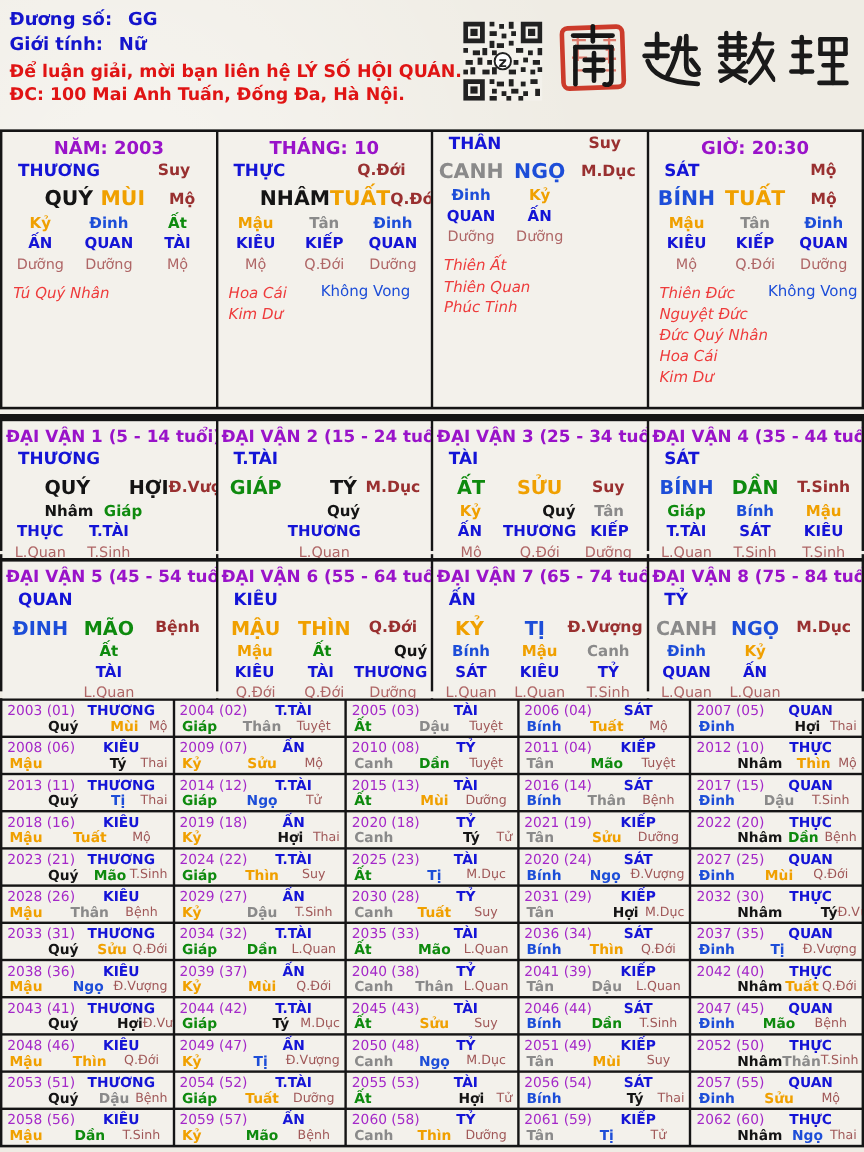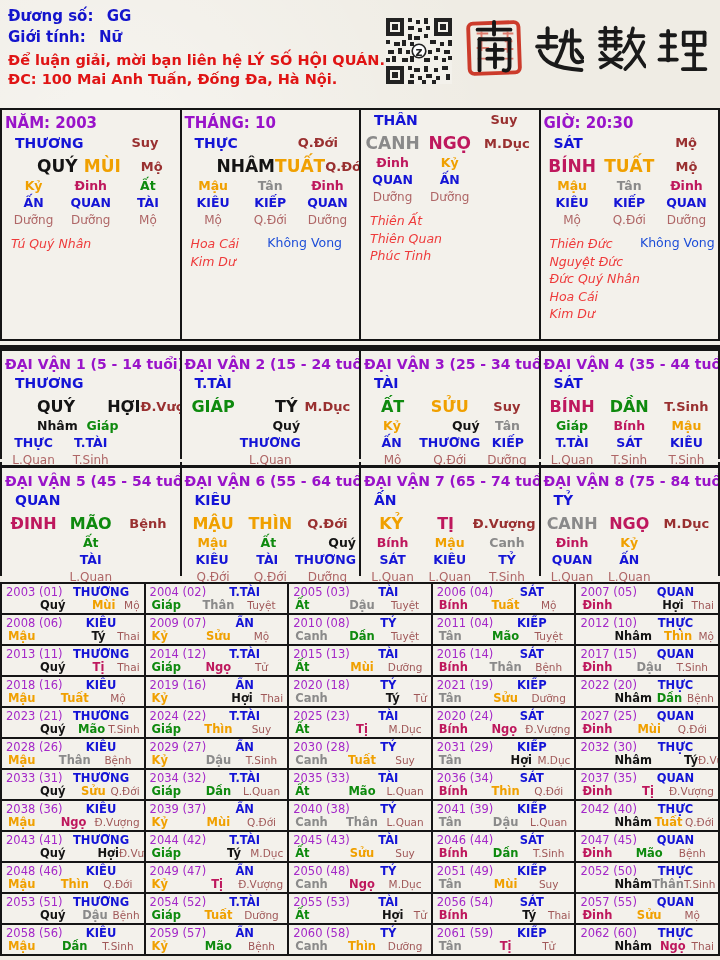--- a/index.html
+++ b/index.html
@@ -26,41 +26,41 @@
   .qr{width:66px;height:66px;position:relative;}
   .seal{position:relative;width:58px;height:60px;margin-left:6px;}
   .callig{display:flex;gap:10px;align-items:center;padding-top:4px;}
   
   .grid-wrap{background:#151515;border:2px solid #151515;display:grid;gap:2px;box-sizing:border-box;}
   .pillars{grid-template-columns:repeat(4,1fr);height:233px;}
   .davan{grid-template-columns:repeat(4,1fr);height:114px;margin-top:4px;}
   .davan.second{margin-top:3px;}
   .years{grid-template-columns:repeat(5,1fr);grid-auto-rows:29px;margin-top:6px;}
   .box{background:#F3F1EB;overflow:hidden;padding:1px 3px;box-sizing:border-box;}
-  .btitle{color:#9913C9;font-weight:bold;font-size:15px;padding:3px 0 2px 0;white-space:nowrap;}
+  .btitle{text-align:center;color:#9913C9;font-weight:bold;font-size:15px;padding:3px 0 2px 0;white-space:nowrap;}
   .davan .btitle{font-size:14px;padding:4px 0 2px 0;}
   .rowA{display:flex;justify-content:space-between;padding:1px 18px 0 10px;height:19px;}
   .rowB{height:24px;align-items:center;}
   .g3{display:grid;grid-template-columns:1fr 1fr 1fr;text-align:center;}
   .g3 span{white-space:nowrap;}
   .big-god{color:#1414D6;font-weight:bold;font-size:14px;}
   .mstage{color:#993030;font-weight:bold;font-size:13px;}
   .stem{font-weight:bold;font-size:17px;}
   .davan .stem{font-size:16px;}
   .rowC{height:17px;}
   .hstem{font-weight:bold;font-size:12.5px;}
   .rowD{height:18px;}
   .god2{color:#1414D6;font-weight:bold;font-size:12.5px;}
   .rowE{height:16px;}
   .rose{color:#AF6666;font-size:12px;}
   .stars{display:flex;justify-content:space-between;align-items:flex-start;padding:6px 14px 0 6px;font-size:12.5px;}
   .star-list div{color:#EE3B3B;line-height:1.4;white-space:nowrap;font-style:italic;}
   .void{color:#1d4ed8;white-space:nowrap;}
   
-  .c-wood{color:#0E8A0E;} .c-fire{color:#be185d;} .c-earth{color:#F0A000;}
+  .c-wood{color:#0E8A0E;} .c-fire{color:#1d4ed8;} .c-earth{color:#F0A000;}
   .c-metal{color:#8A8A8A;} .c-water{color:#141414;margin-left:32px;}
   
   .ycell{background:#F3F1EB;padding:1px 4px;box-sizing:border-box;overflow:hidden;}
   .yline1{display:flex;font-size:11.5px;line-height:14px;}
   .ylabel{color:#A428C8;white-space:nowrap;}
   .ygod{flex:1;text-align:center;color:#1414D6;font-weight:bold;font-size:11.5px;white-space:nowrap;}
   .yline2{display:flex;font-size:11.5px;line-height:13px;}
   .ystem{width:34%;font-weight:bold;text-align:left;padding-left:2px;white-space:nowrap;}
   .ybranch{width:32%;font-weight:bold;text-align:center;white-space:nowrap;}
   .ystage{flex:1;text-align:center;color:#A05858;font-size:10.5px;white-space:nowrap;}
@@ -740,21 +740,21 @@
           <span class="ygod">KIÊU</span>
         </div>
         <div class="yline2">
           <span class="ystem c-earth">Mậu</span>
           <span class="ybranch c-earth">Tuất</span>
           <span class="ystage">Mộ</span>
         </div>
       </div>
       <div class="ycell">
         <div class="yline1">
-          <span class="ylabel">2019 (16)</span>
+          <span class="ylabel">2019 (18)</span>
           <span class="ygod">ẤN</span>
         </div>
         <div class="yline2">
           <span class="ystem c-earth">Kỷ</span>
           <span class="ybranch c-water">Hợi</span>
           <span class="ystage">Thai</span>
         </div>
       </div>
       <div class="ycell">
         <div class="yline1">

